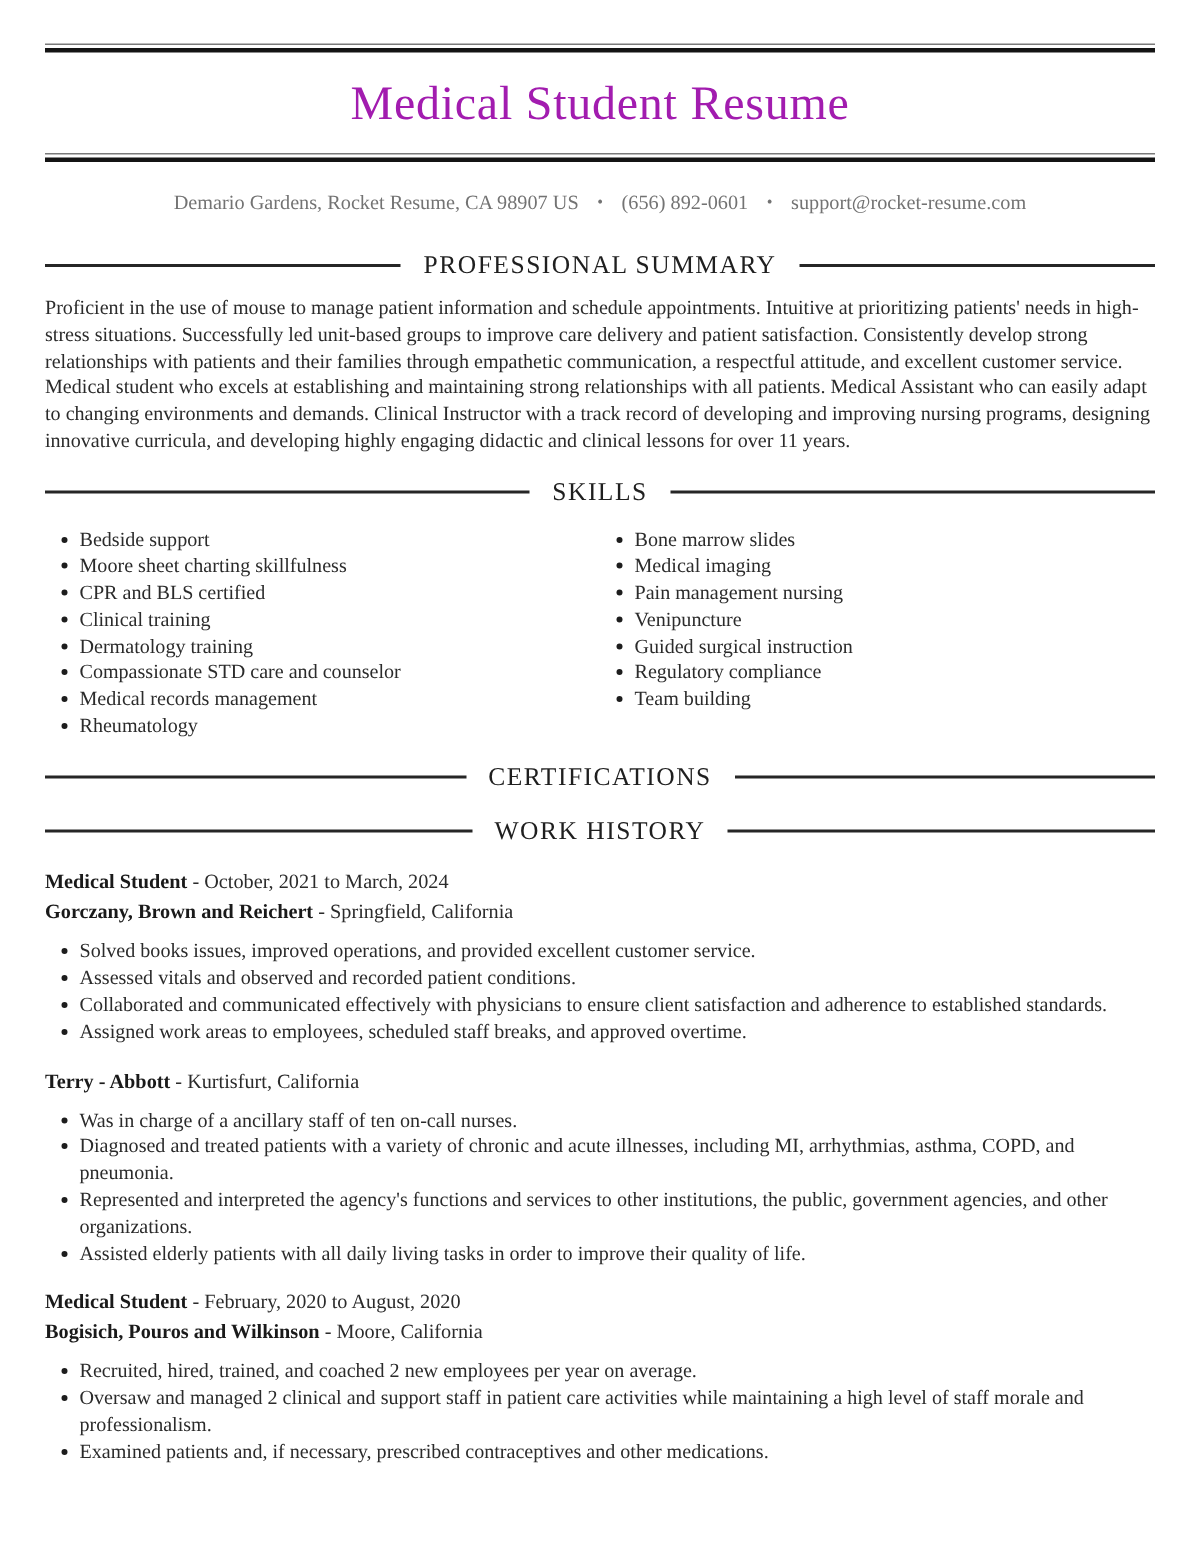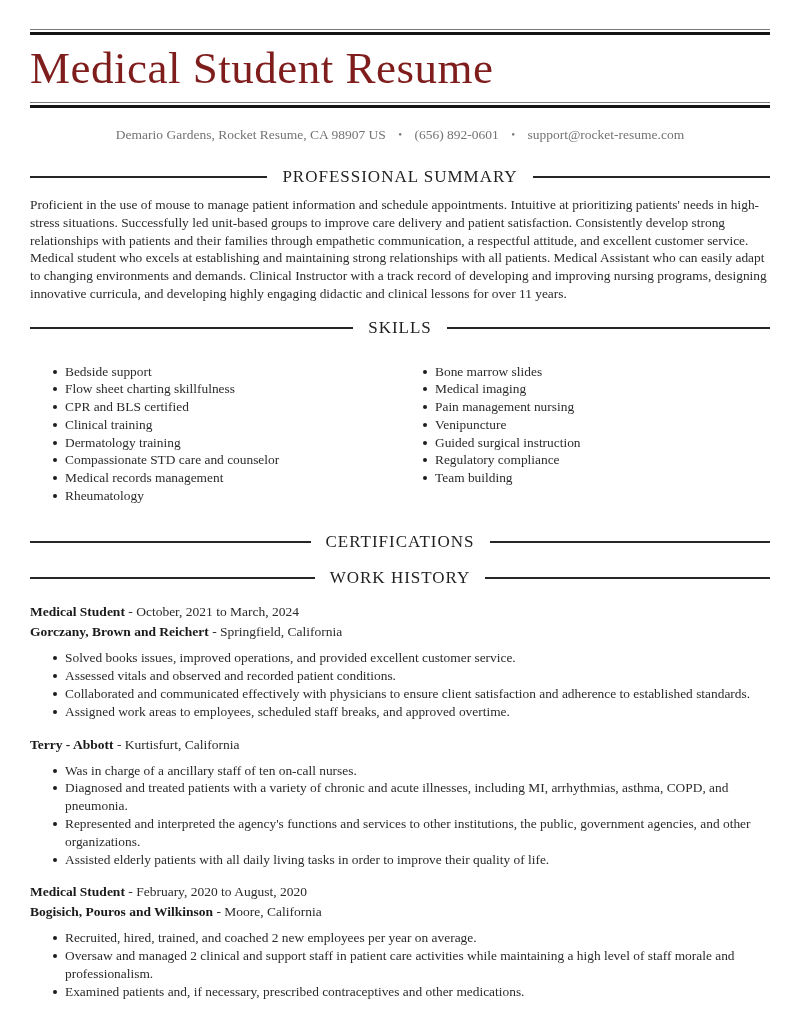--- a/index.html
+++ b/index.html
@@ -13,26 +13,26 @@
   }
   .page { padding: 29px 30px 0 30px; }
 
   
   .rule-thin  { height: 1px; background: #7a7a7a; }
   .rule-gap   { height: 2px; }
   .rule-thick { height: 3px; background: #141414; }
 
   h1.title {
     margin: 0;
-    text-align: left;
+    text-align: center;
     font-weight: 400;
-    font-size: 45px;
+    font-size: 32px;
     line-height: 46px;
     padding: 10px 0 11px 0;
-    color: #7f1d1d;
+    color: #a21caf;
     letter-spacing: 0.5px;
   }
 
   .contact {
     margin-top: 19px;
     text-align: center;
     font-size: 13.5px;
     color: #737373;
   }
   .contact .sep { display: inline-block; margin: 0 9px; font-size: 11px; vertical-align: 1px; }
@@ -53,21 +53,21 @@
 
   .summary-text {
     margin: 9px 0 0 0;
     font-size: 13.4px;
     line-height: 17.8px;
   }
 
   .skills-cols { display: flex; margin-top: 13px; }
   .skills-cols ul { flex: 1; }
 
-  ul.blist { list-style: none; margin: 12px; padding: 0; }
+  ul.blist { list-style: none; margin: 0; padding: 0; }
   ul.blist li {
     position: relative;
     padding-left: 23px;
     font-size: 13.4px;
     line-height: 17.7px;
   }
   ul.blist li::before {
     content: "";
     position: absolute;
     left: 11px;
@@ -126,21 +126,21 @@
 
   <section>
     <div class="sec-head mt-skills">
       <span class="hline"></span>
       <span class="sec-title">SKILLS</span>
       <span class="hline"></span>
     </div>
     <div class="skills-cols">
       <ul class="blist">
         <li>Bedside support</li>
-        <li>Flow sheet charting skillfulness</li>
+        <li>Moore sheet charting skillfulness</li>
         <li>CPR and BLS certified</li>
         <li>Clinical training</li>
         <li>Dermatology training</li>
         <li>Compassionate STD care and counselor</li>
         <li>Medical records management</li>
         <li>Rheumatology</li>
       </ul>
       <ul class="blist">
         <li>Bone marrow slides</li>
         <li>Medical imaging</li>

